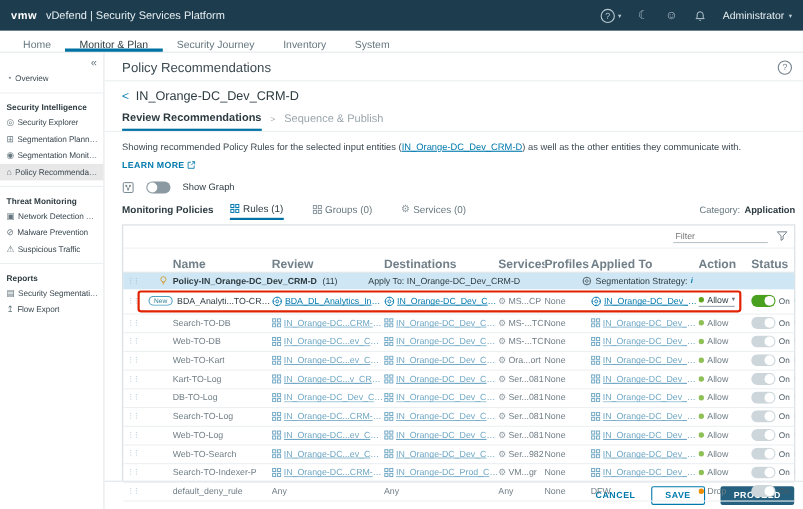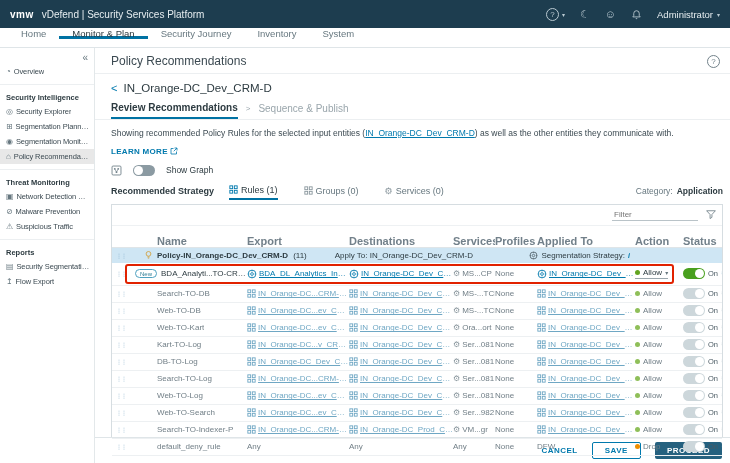--- a/index.html
+++ b/index.html
@@ -11,21 +11,21 @@
 .topbar{height:28px;background:#1d3d4f;display:flex;align-items:center;padding:0 10px;gap:8px;flex:none}
 .logo{color:#fff;font-weight:bold;font-size:10px;letter-spacing:.5px}
 .product{color:#e6edf0;font-size:10px}
 .topbar-right{margin-left:auto;display:flex;align-items:center;gap:15px;color:#b9c9d1}
 .icon-circle{width:13px;height:13px;border:1px solid #b9c9d1;border-radius:50%;display:flex;align-items:center;justify-content:center;font-size:8px;color:#b9c9d1}
 .tb-ic{font-size:11px;line-height:1}
 .caret{font-size:6px;color:#b9c9d1}
 .user{font-size:9.5px;color:#e6edf0;display:flex;gap:4px;align-items:center}
 
 
-.navbar{height:20px;background:#fff;border-bottom:1px solid #dfe5e8;display:flex;align-items:flex-start;padding-left:8px;flex:none}
+.navbar{height:20px;background:#fff;border-bottom:1px solid #dfe5e8;display:flex;align-items:flex-end;padding-left:8px;flex:none}
 .nav-item{display:flex;align-items:center;padding:0 13px;font-size:9.5px;color:#66777f;cursor:pointer}
 .nav-item.active{color:#2d3b41;box-shadow:inset 0 -3px 0 #0072a3}
 
 
 .shell{flex:1;display:flex;min-height:0}
 .sidebar{width:95px;flex:none;border-right:1px solid #e3e8ea;background:#fff;position:relative;padding-top:14px}
 .collapse{position:absolute;top:4px;right:6px;color:#66777f;font-size:10px}
 .side-sec{border-bottom:1px solid #eceff1;padding:2px 0 5px;margin-bottom:2px}
 .side-sec:last-child{border-bottom:none}
 .side-header{font-size:7.5px;font-weight:bold;color:#2d3b41;padding:4px 6px 2px;white-space:nowrap}
@@ -256,21 +256,21 @@
                 <circle cx="10.5" cy="5.5" r="1.3" fill="#72828a"></circle>
                 <circle cx="8" cy="10.5" r="1.3" fill="#72828a"></circle>
                 <path d="M5.5 5.5L8 10.5L10.5 5.5" fill="none" stroke="#72828a" stroke-width="1"></path>
               </svg>
           </span>
           <span class="toggle-off"></span>
           <span class="graph-label">Show Graph</span>
         </div>
 
         <div class="tabs-row">
-          <span class="sec-label">Recommended Strategy</span>
+          <span class="sec-label">Monitoring Policies</span>
           <div style="display:flex;gap:26px">
               <div class="tab active">
                 <span class="tic">
                   <svg width="9" height="9" viewBox="0 0 16 16">
                     <g fill="none" stroke="currentColor" stroke-width="1.6">
                       <rect x="1.5" y="1.5" width="5" height="5"></rect>
                       <rect x="9.5" y="1.5" width="5" height="5"></rect>
                       <rect x="1.5" y="9.5" width="5" height="5"></rect>
                       <rect x="9.5" y="9.5" width="5" height="5"></rect>
                     </g>
@@ -308,21 +308,21 @@
             <span style="display:flex">
               <svg width="10" height="9" viewBox="0 0 16 14">
                   <path d="M1 1h14l-5.5 6v4.5l-3 2V7z" fill="none" stroke="#72828a" stroke-width="1.4"></path>
                 </svg>
             </span>
           </div>
 
           <div class="thead">
               <span class="cell c-grip"></span>
               <span class="cell c-name">Name</span>
-              <span class="cell c-src">Export</span>
+              <span class="cell c-src">Review</span>
               <span class="cell c-dst">Destinations</span>
               <span class="cell c-svc">Services</span>
               <span class="cell c-prf">Profiles</span>
               <span class="cell c-app">Applied To</span>
               <span class="cell c-act">Action</span>
               <span class="cell c-sts">Status</span>
             </div>
 
           <div class="policy-row">
             <span class="cell c-grip">⋮⋮</span>

